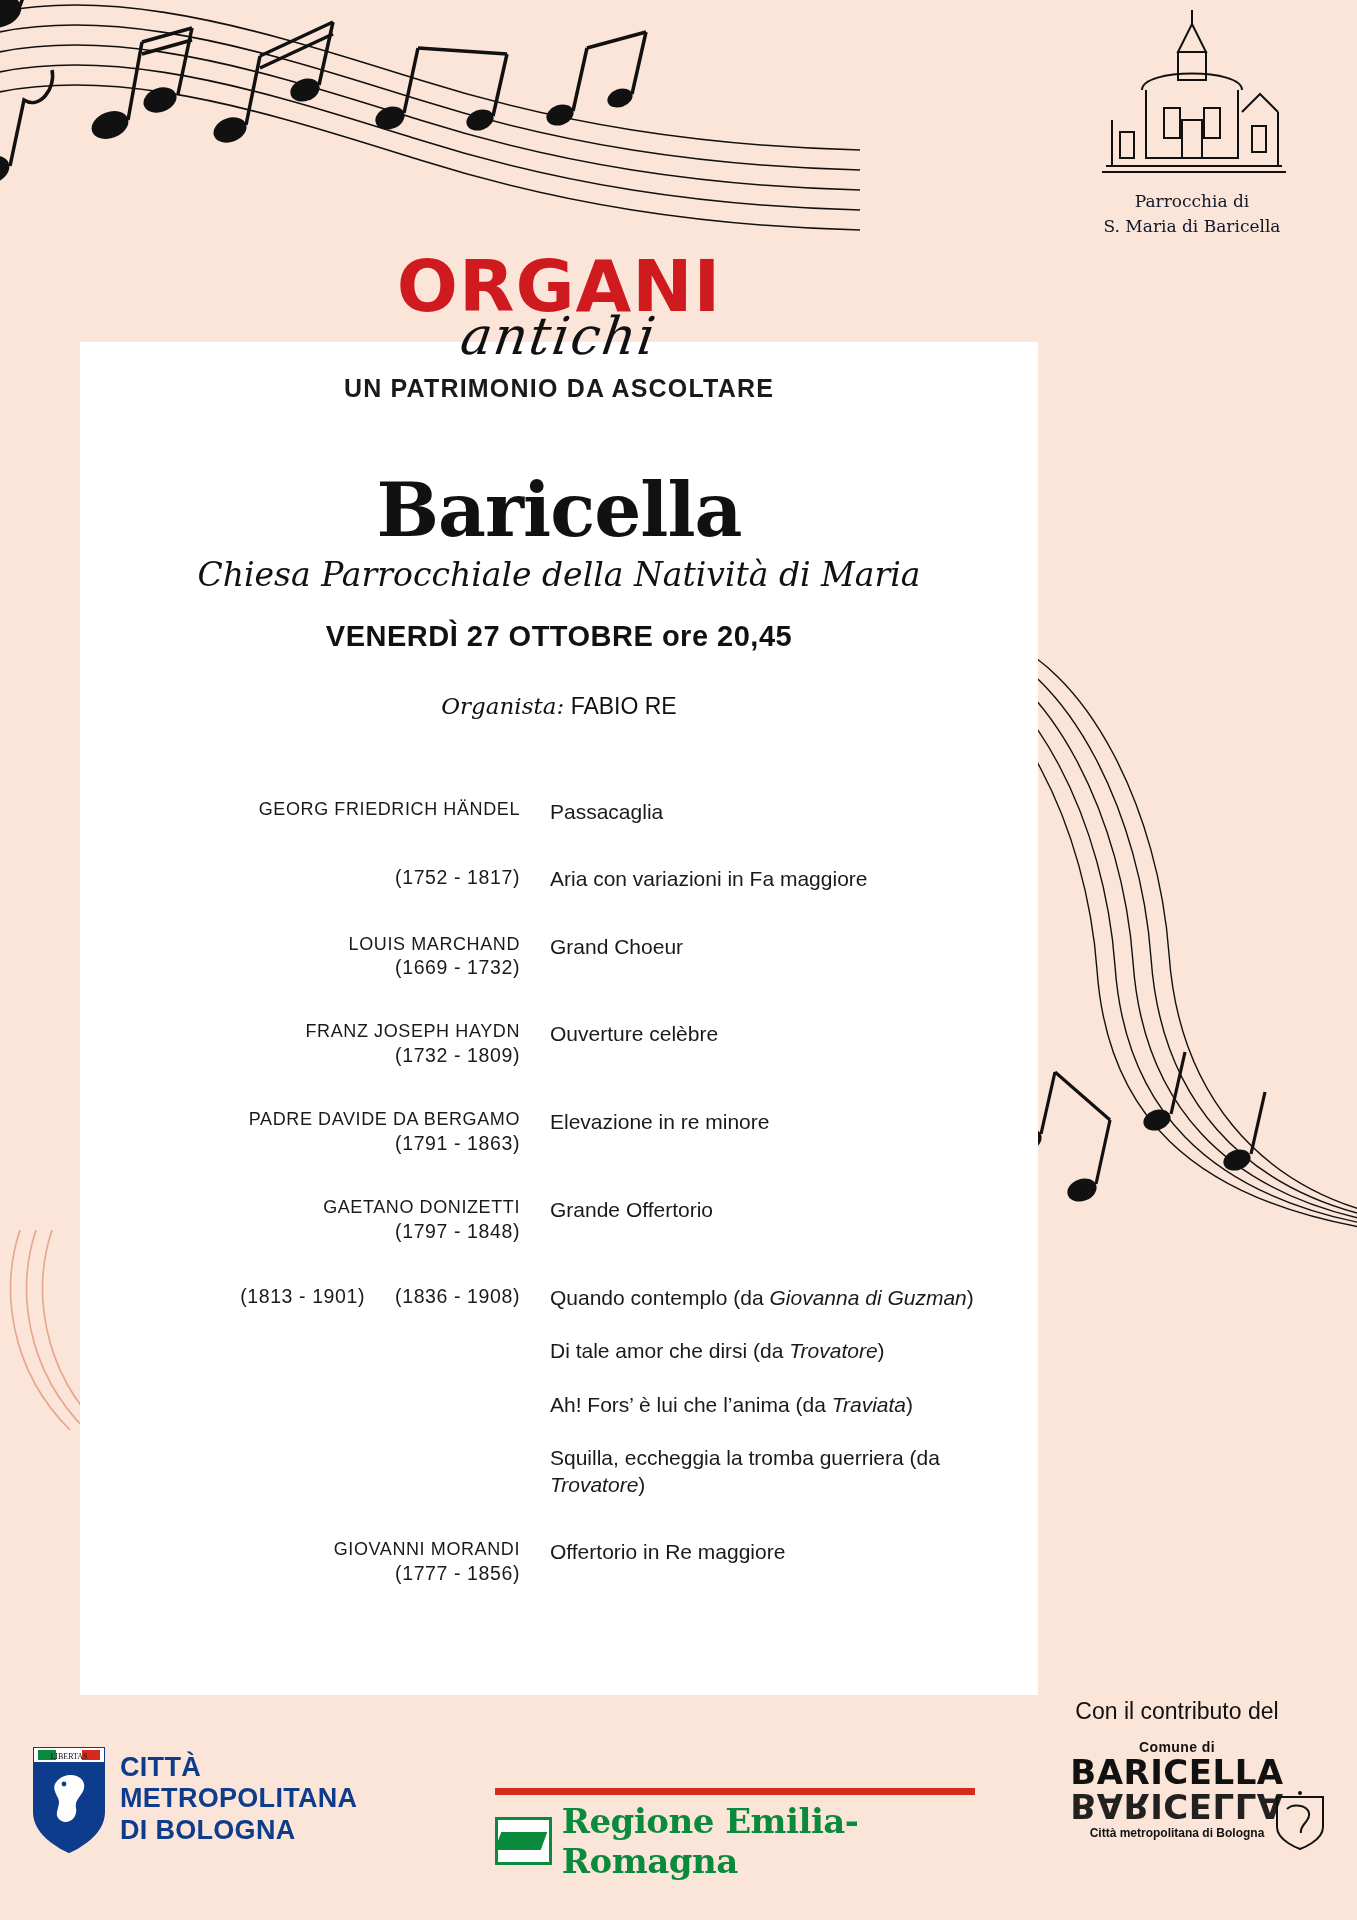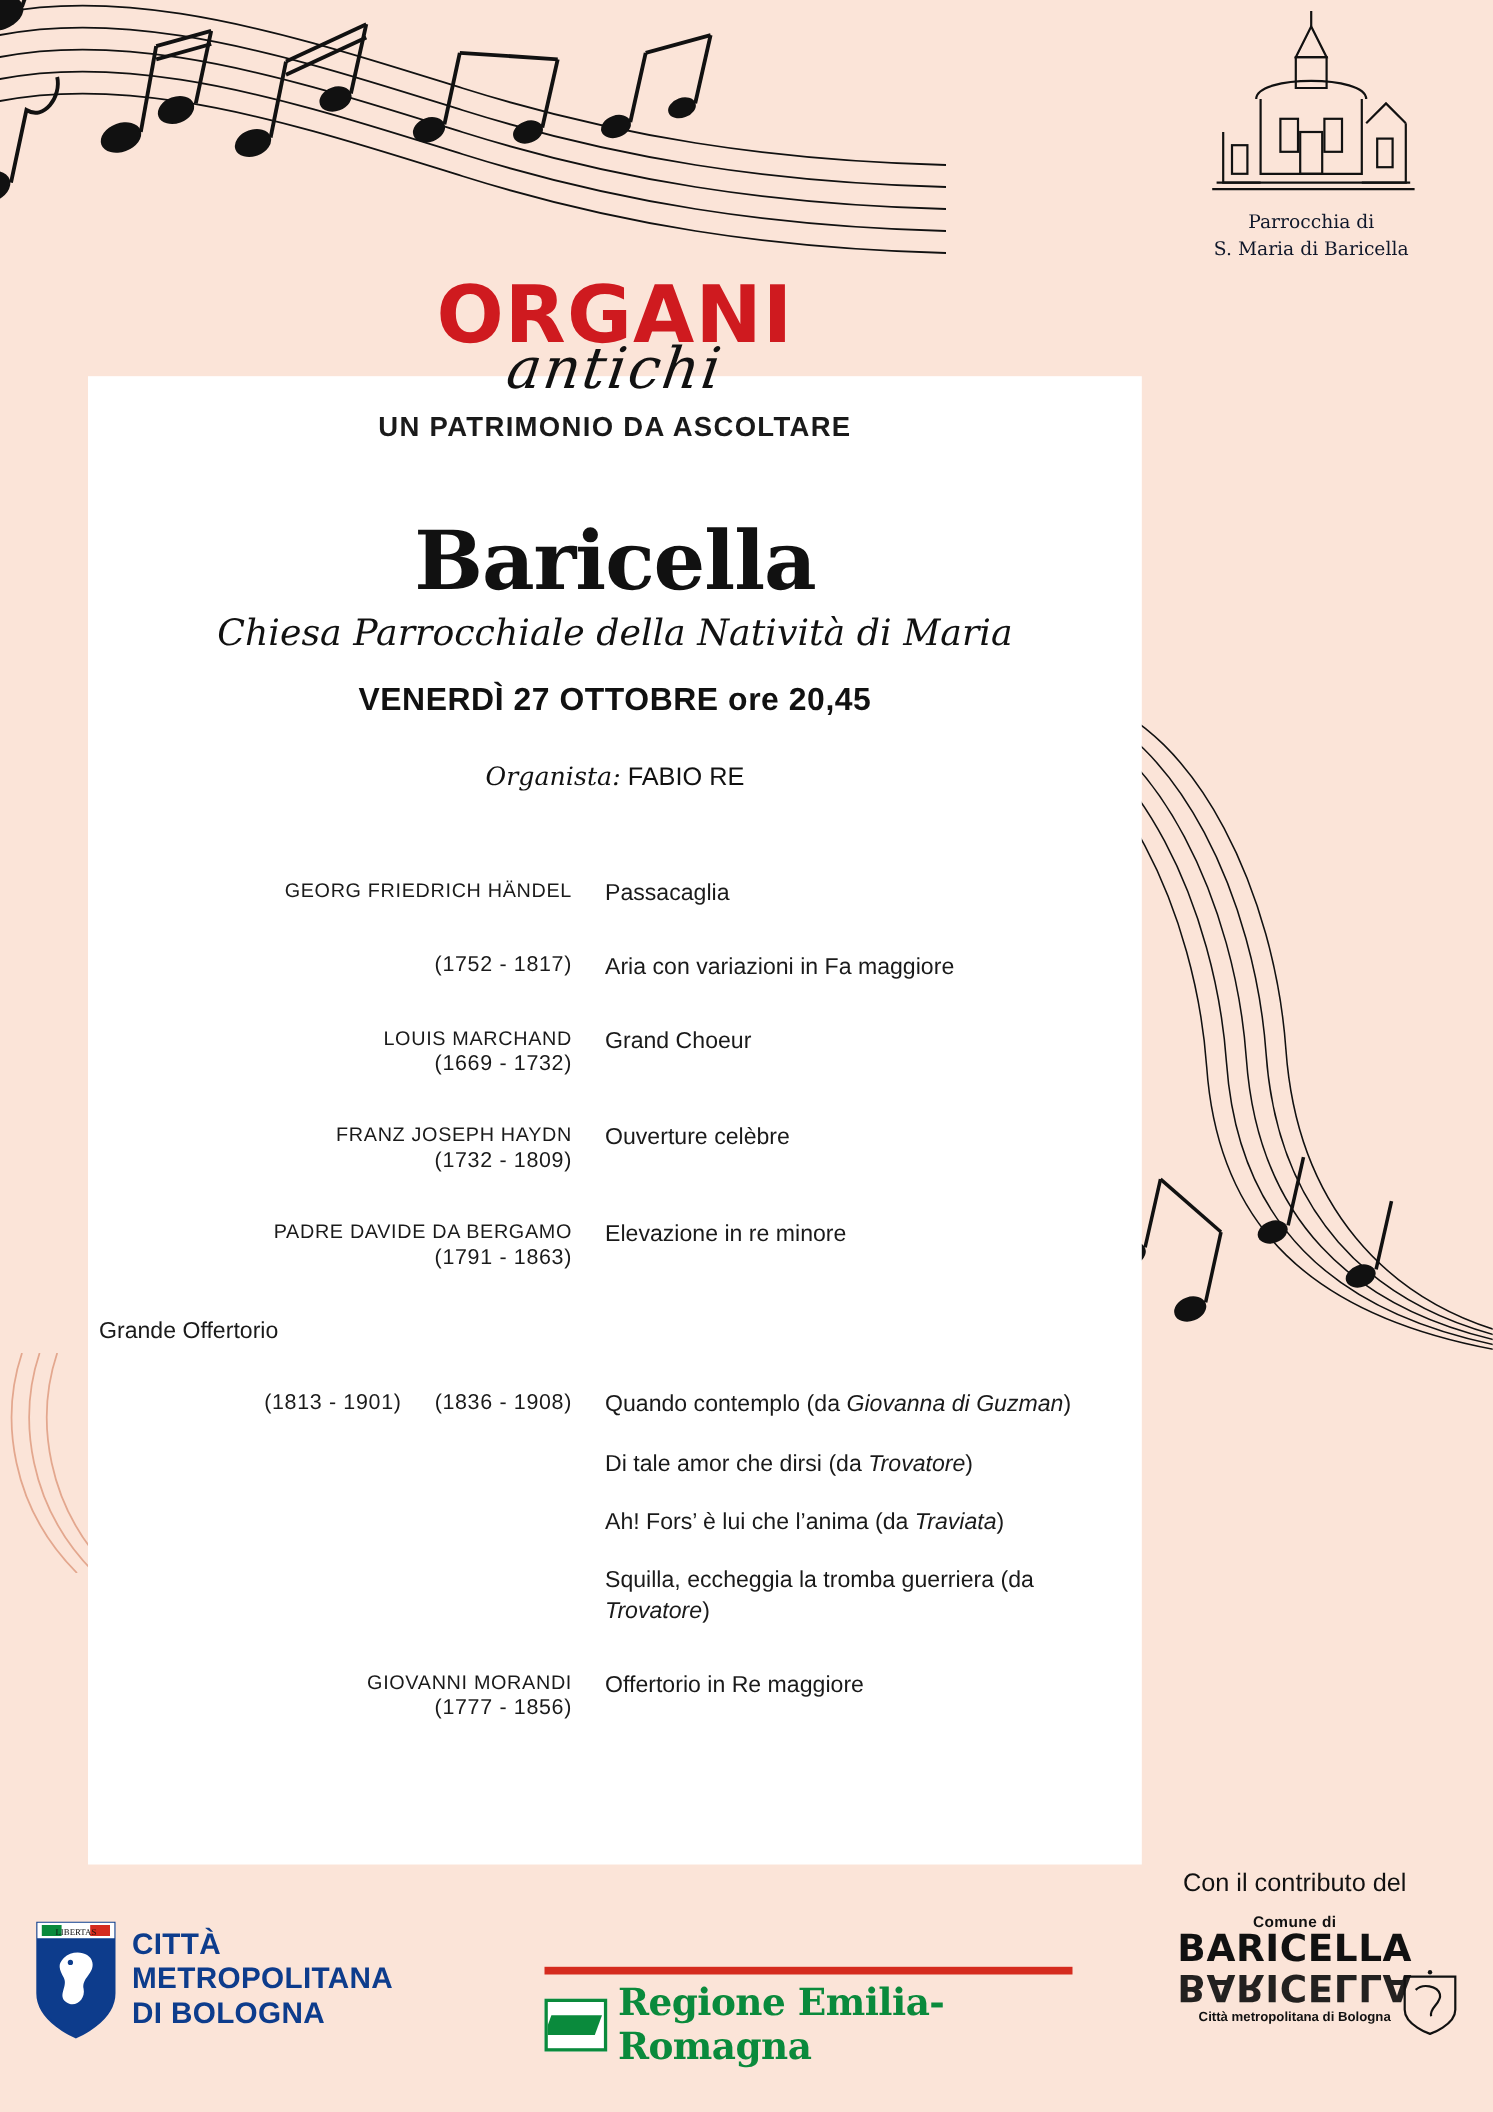--- a/index.html
+++ b/index.html
@@ -435,20 +435,24 @@
       <div class="prog-row">
         <div class="prog-left">
           <div class="composer">PADRE DAVIDE DA BERGAMO</div>
           <div class="years" style="white-space: pre;">(1791 - 1863)</div>
         </div>
         <div class="prog-right">
           <div class="piece">Elevazione in re minore</div>
         </div>
       </div>
       <div class="prog-row">
+        <div class="prog-left">
+          <div class="composer">GAETANO DONIZETTI</div>
+          <div class="years" style="white-space: pre;">(1797 - 1848)</div>
+        </div>
         <div class="prog-right">
           <div class="piece">Grande Offertorio</div>
         </div>
       </div>
       <div class="prog-row">
         <div class="prog-left">
           <div class="years" style="white-space: pre;">(1813 - 1901)     (1836 - 1908)</div>
         </div>
         <div class="prog-right">
           <div class="piece"><span>Quando contemplo (da </span><i>Giovanna di Guzman</i><span>)</span></div>

